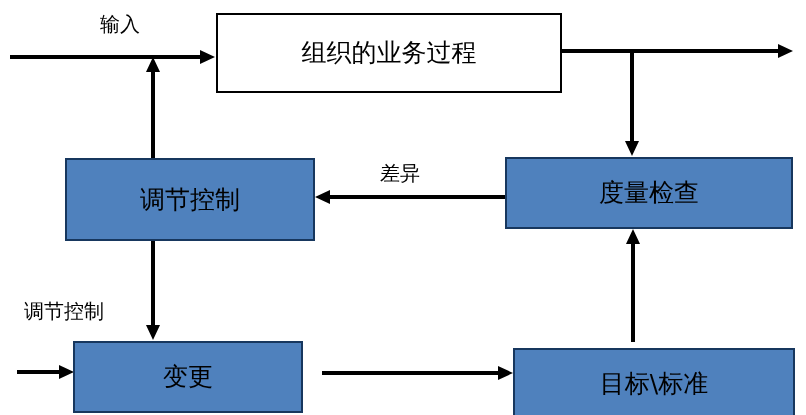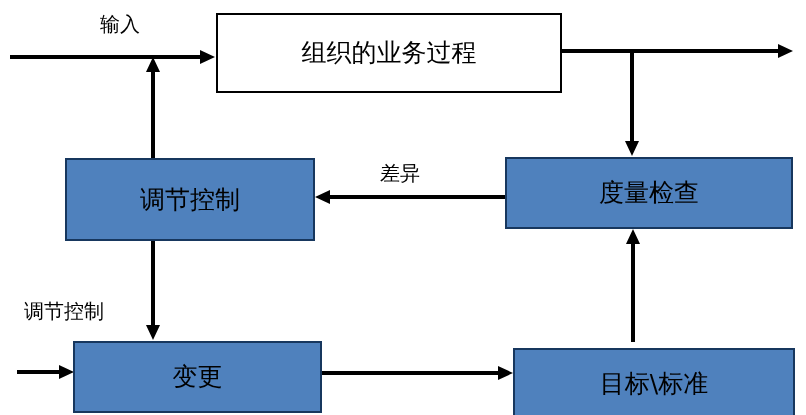--- a/index.html
+++ b/index.html
@@ -52,21 +52,21 @@
   .edge-label {
     position: absolute;
     font-size: 20px;
     color: var(--text);
     white-space: nowrap;
   }
   
   .n-process  { left: 216px; top: 13px;  width: 346px; height: 80px; }
   .n-regulate { left: 65px;  top: 158px; width: 250px; height: 83px; }
   .n-measure  { left: 505px; top: 157px; width: 288px; height: 72px; }
-  .n-change   { left: 73px;  top: 341px; width: 249px; height: 72px; }
+  .n-change   { left: 73px;  top: 341px; width: 230px; height: 72px; }
   .n-target   { left: 513px; top: 348px; width: 282px; height: 71px; }
   
   .l-input    { left: 100px; top: 11px; }
   .l-output   { left: 613px; top: 16px; }
   .l-diff     { left: 380px; top: 160px; }
   .l-external { left: 24px;  top: 298px; }
 </style>
 </head>
 <body>
 

